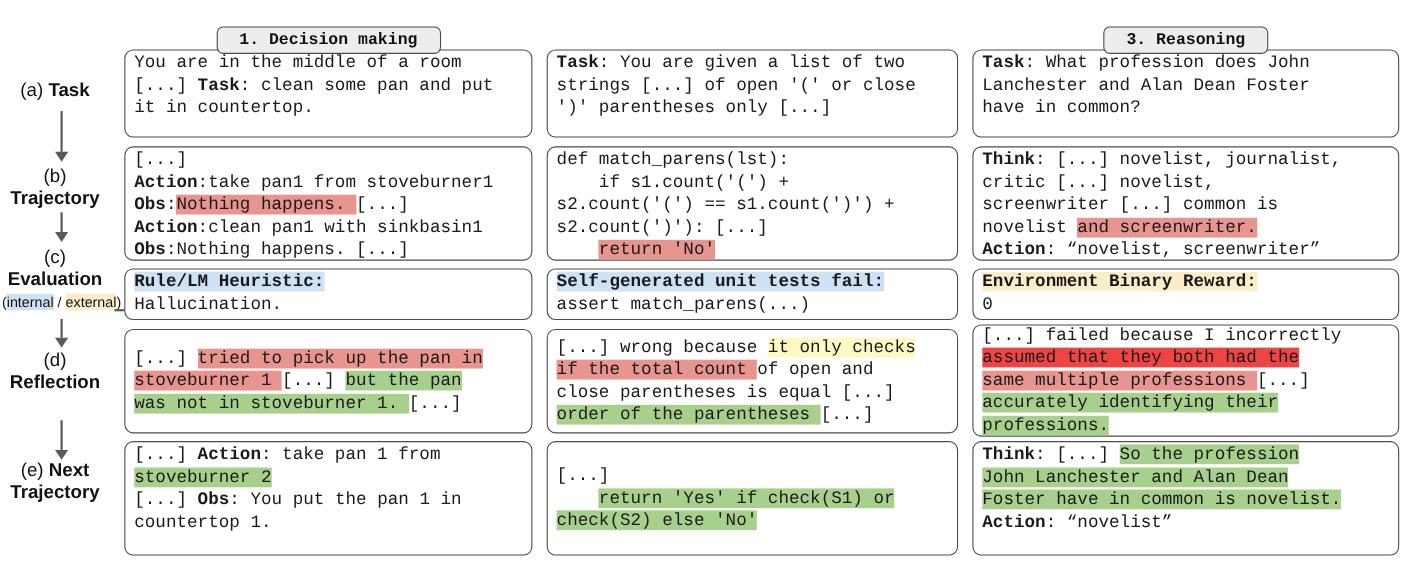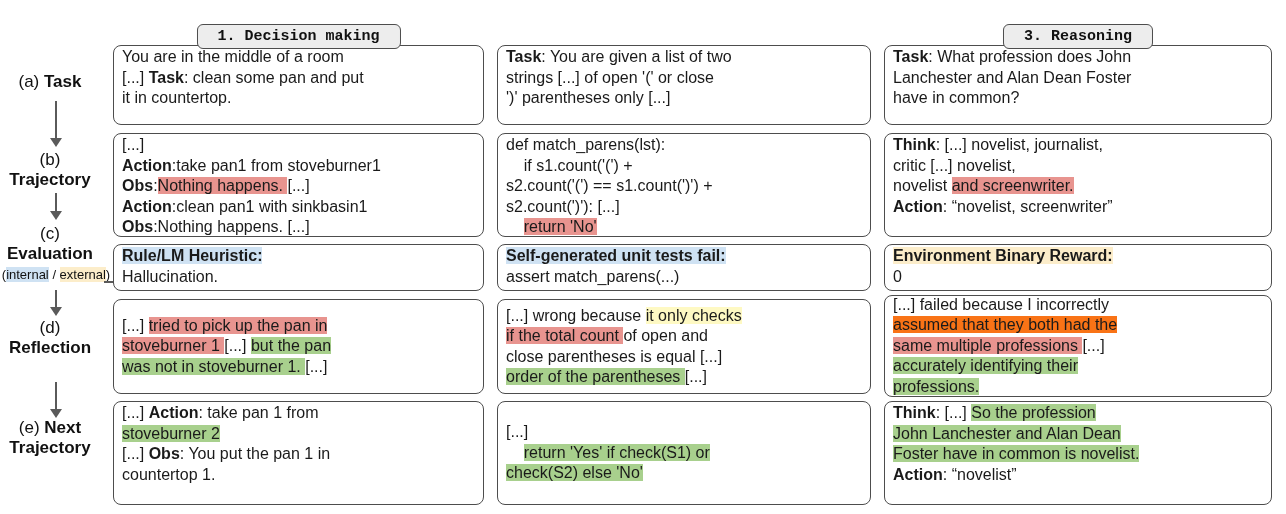--- a/index.html
+++ b/index.html
@@ -19,21 +19,21 @@
                border-top:9px solid #5a5a5a;}
   .connector{position:absolute;background:#5a5a5a;}
   
   .col{position:absolute;top:0;height:514px;}
   .tab{position:absolute;top:24px;left:50%;transform:translateX(-50%);z-index:2;
        background:#ededed;border:1.6px solid #4d4d4d;border-radius:6px;
        font-family:"Liberation Mono","DejaVu Sans Mono",monospace;font-weight:bold;
        font-size:15px;line-height:19px;padding:2px 20px;white-space:pre;color:#111;}
   .box{position:absolute;left:0;right:0;background:#fff;border:1.6px solid #4d4d4d;
        border-radius:8px;box-sizing:border-box;padding:1px 8px;overflow:hidden;
-       font-family:Liberation Sans, sans-serif;font-size:16px;
+       font-family:Liberation Mono, monospace;font-size:16px;
        line-height:20.5px;color:#1a1a1a;}
   .box .line{white-space:pre;}
   .box-a{top:45px;height:80px;}
   .box-b{top:133px;height:104px;}
   .box-c{top:244px;height:47px;}
   .box-d{top:299px;height:95px;}
   .box-e{top:401px;height:104px;}
   .col3 .box-d{top:295px;height:102px;}
   .center{display:flex;flex-direction:column;justify-content:center;}
 </style>
@@ -148,30 +148,31 @@
   <div class="col col3" style="left:884px;width:388px">
     <div class="tab">3. Reasoning</div>
     <div class="box box-a">
         <div class="line"><span style="font-weight: bold;">Task</span><span>: What profession does John</span></div>
         <div class="line"><span>Lanchester and Alan Dean Foster</span></div>
         <div class="line"><span>have in common?</span></div>
       </div>
     <div class="box box-b">
         <div class="line"><span style="font-weight: bold;">Think</span><span>: [...] novelist, journalist,</span></div>
         <div class="line"><span>critic [...] novelist,</span></div>
+        <div class="line"><span>screenwriter [...] common is</span></div>
         <div class="line"><span>novelist </span><span style="background-color: rgb(232, 148, 143); text-align: center;">and screenwriter.</span></div>
         <div class="line"><span style="font-weight: bold;">Action</span><span>: “novelist, screenwriter”</span></div>
       </div>
     <div class="box box-c">
         <div class="line"><span style="font-weight: bold; background-color: rgb(252, 237, 202);">Environment Binary Reward:</span></div>
         <div class="line"><span>0</span></div>
       </div>
     <div class="box box-d center">
         <div class="line"><span>[...] failed because I incorrectly</span></div>
-        <div class="line"><span style="background-color: #f97316;">assumed that they both had the</span></div>
+        <div class="line"><span style="background-color: #ef4444;">assumed that they both had the</span></div>
         <div class="line"><span style="background-color: rgb(232, 148, 143);">same multiple professions </span><span>[...]</span></div>
         <div class="line"><span style="background-color: rgb(168, 208, 141);">accurately identifying their</span></div>
         <div class="line"><span style="background-color: rgb(168, 208, 141);">professions.</span></div>
       </div>
     <div class="box box-e">
         <div class="line"><span style="font-weight: bold;">Think</span><span>: [...] </span><span style="background-color: rgb(168, 208, 141);">So the profession</span></div>
         <div class="line"><span style="background-color: rgb(168, 208, 141);">John Lanchester and Alan Dean</span></div>
         <div class="line"><span style="background-color: rgb(168, 208, 141);">Foster have in common is novelist.</span></div>
         <div class="line"><span style="font-weight: bold;">Action</span><span>: “novelist”</span></div>
       </div>

